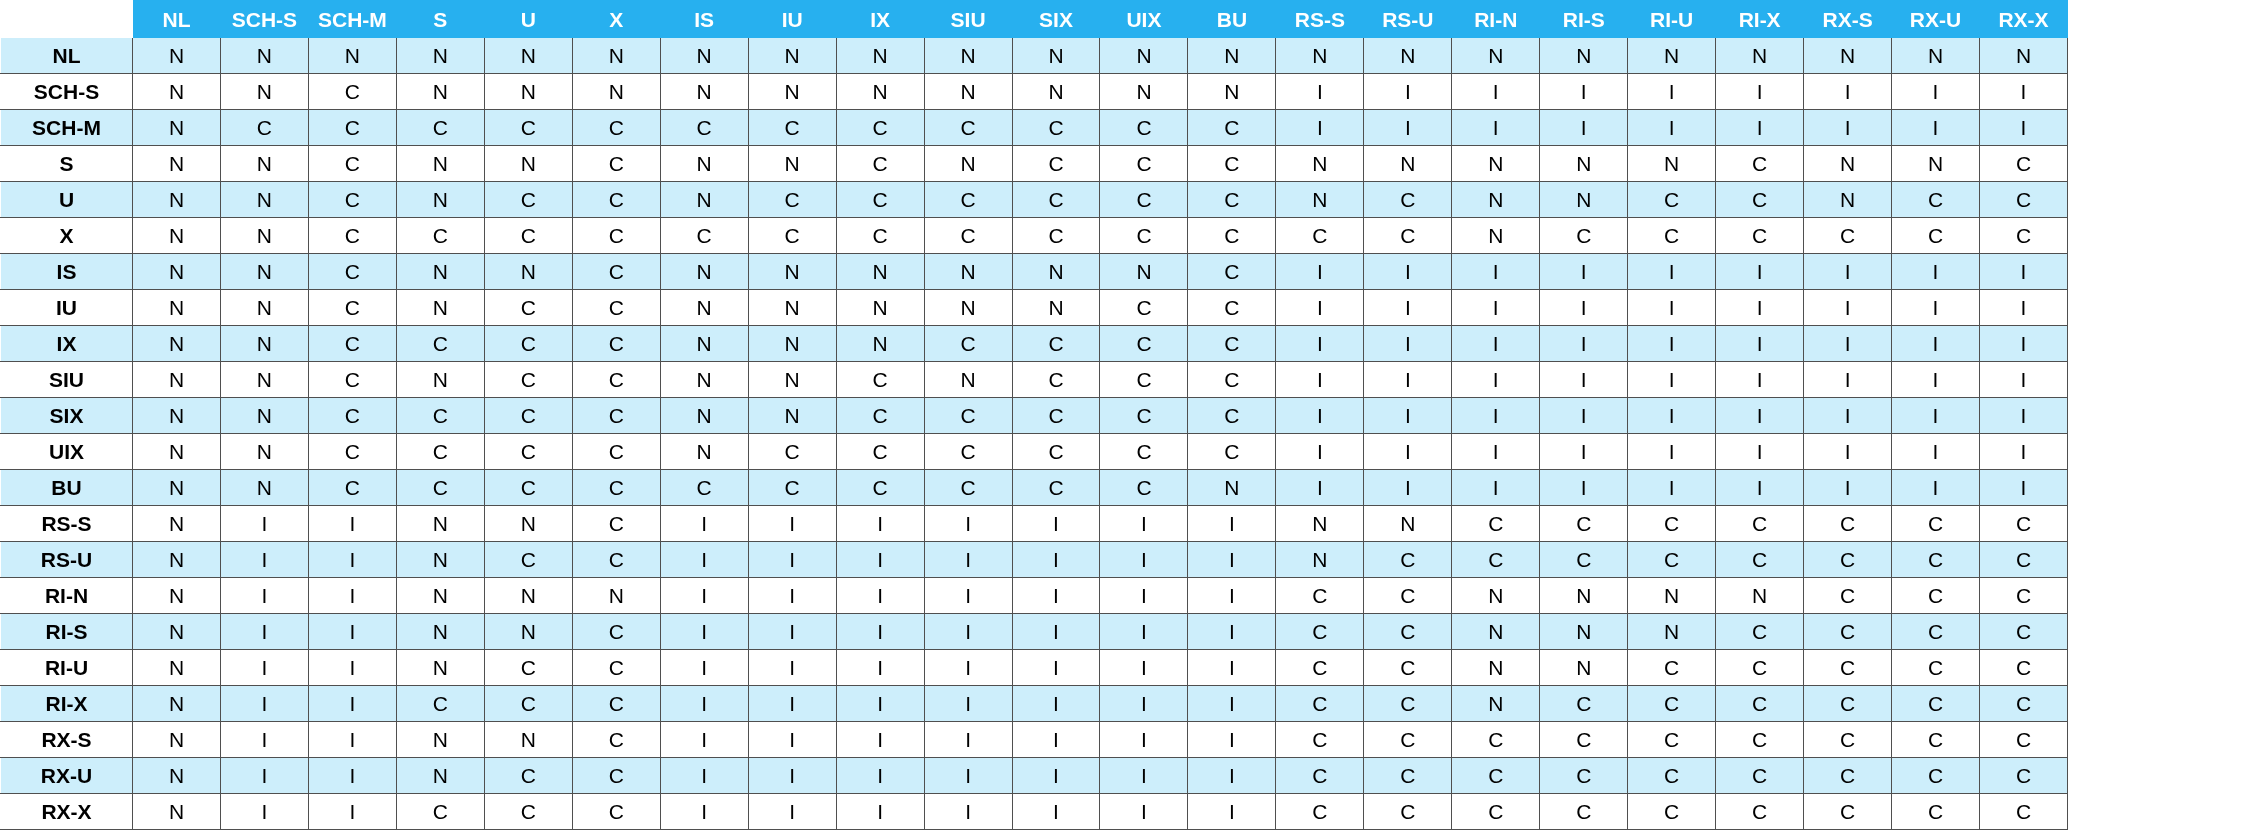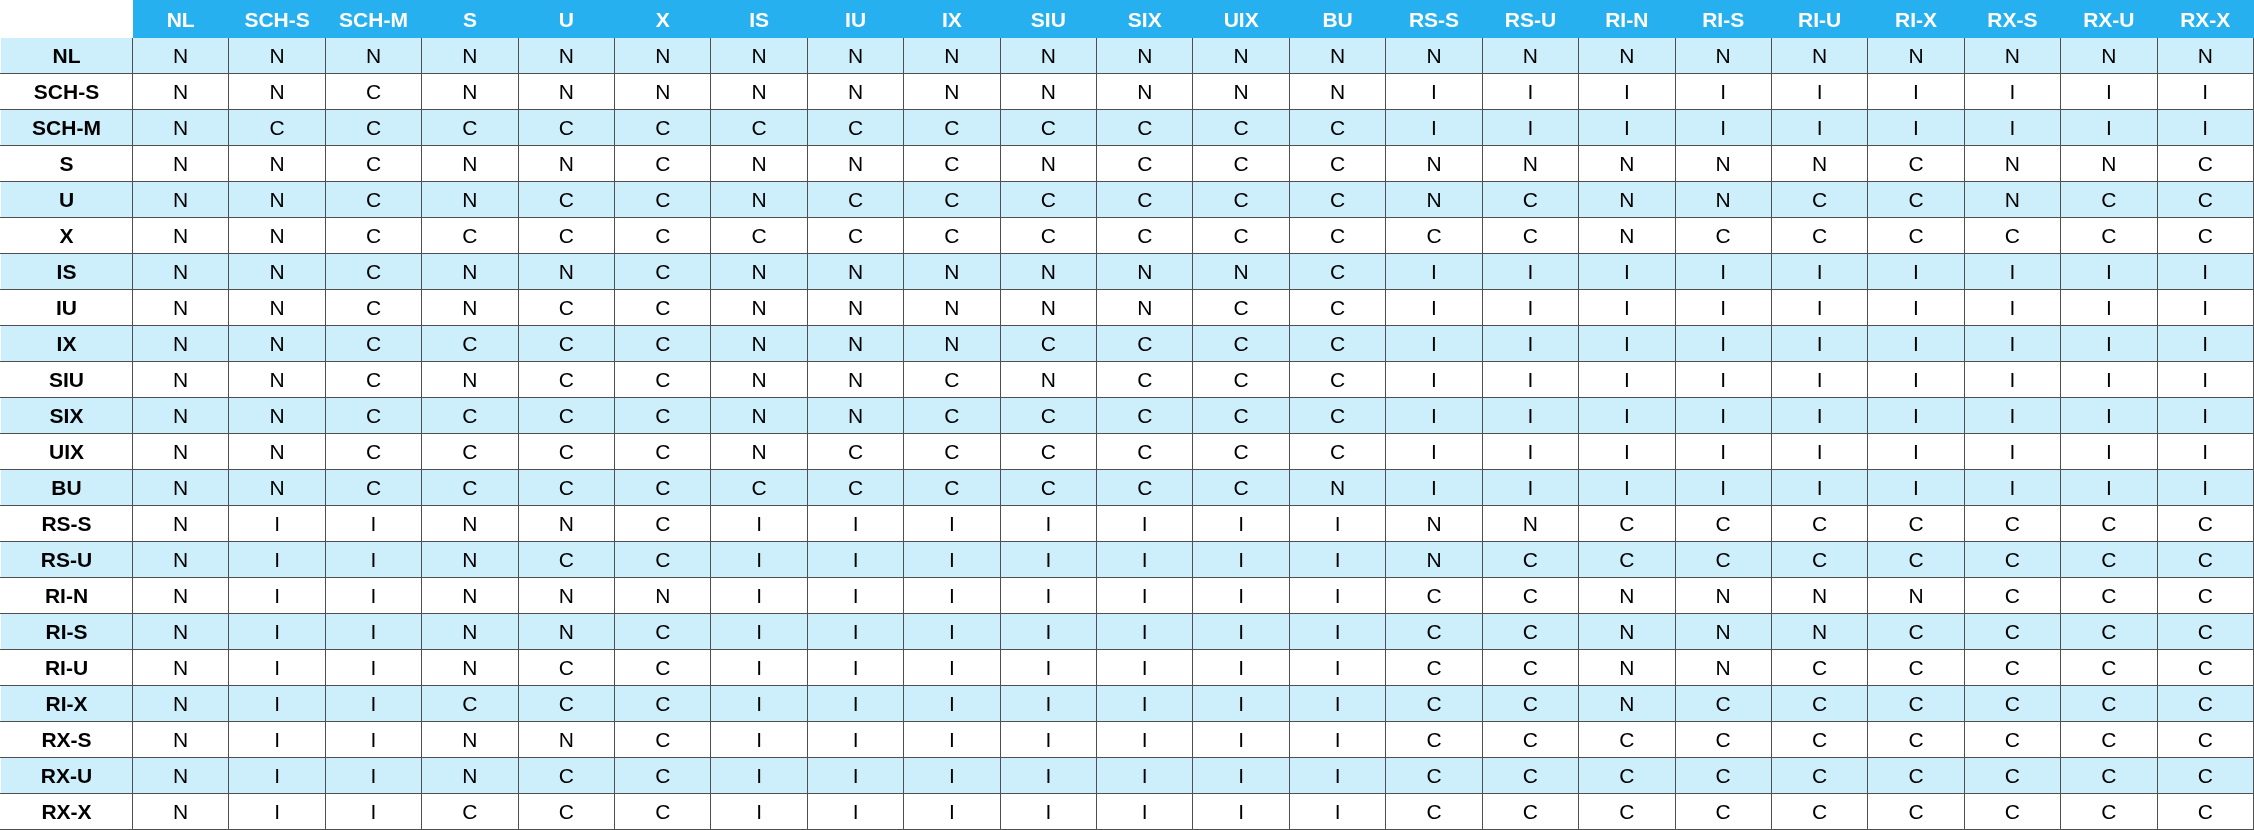--- a/index.html
+++ b/index.html
@@ -13,21 +13,21 @@
     font-family: "Liberation Sans", sans-serif;
     overflow: hidden;
   }
   .matrix-wrap {
     width: 2254px;
     height: 830px;
     box-sizing: border-box;
   }
   table.lock-matrix {
     border-collapse: collapse;
-    width: 2254px;
+    width: 2068px;
     table-layout: fixed;
     font-size: 21px;
   }
   table.lock-matrix col.rowhead-col {
     width: 132px;
   }
   table.lock-matrix th,
   table.lock-matrix td {
     border: 1px solid #4f4f4f;
     text-align: center;

